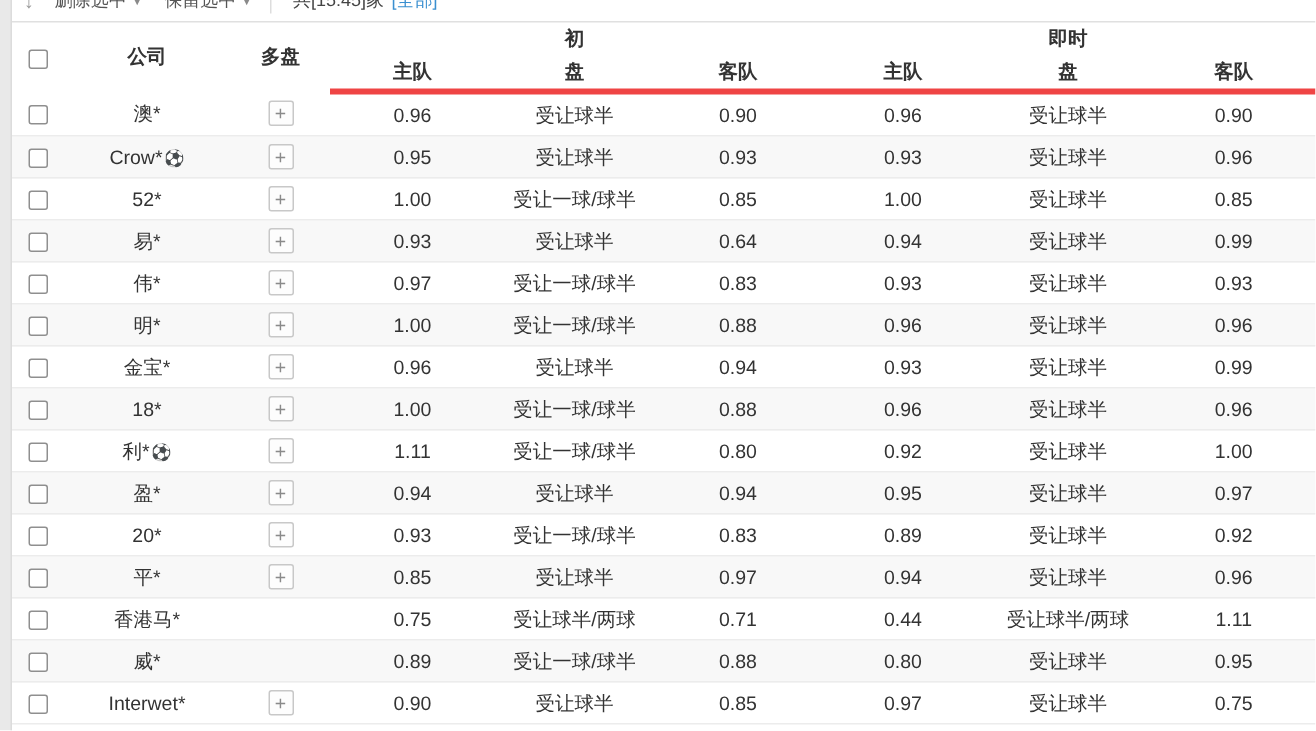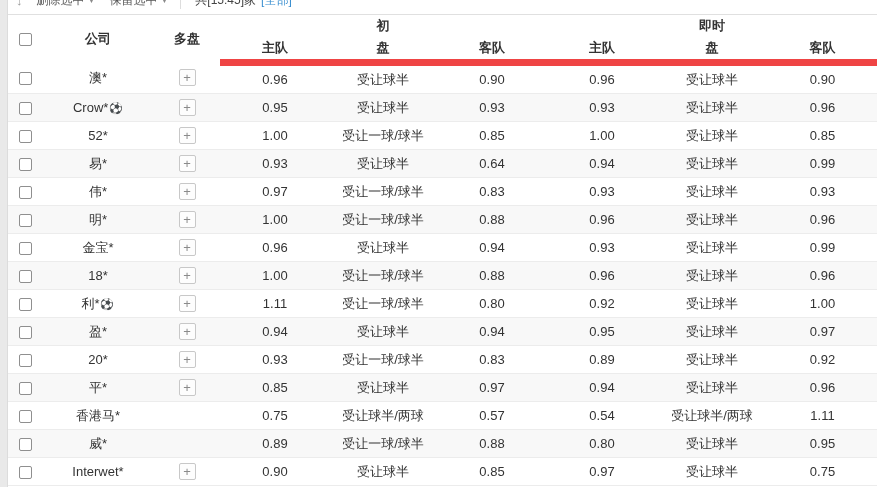--- a/index.html
+++ b/index.html
@@ -52,21 +52,21 @@
     width:869px;
     border-top:1px solid #e0e0e0;
     font-size:13px;
   }
   table.odds th{
     font-weight:bold;color:#333;
     height:22px;padding:0;
     text-align:center;vertical-align:middle;
     background:#fff;
   }
-  table.odds thead tr.h2 th{border-bottom:7px solid #ef4444;}
+  table.odds thead tr.h2 th{border-bottom:4px solid #ef4444;}
   table.odds td{
     height:27px;padding:0;
     text-align:center;vertical-align:middle;
     border-bottom:1px solid #ececec;
     color:#333;
   }
   tr.stripe td{background:#f8f8f8;}
   .checkbox{
     display:inline-block;
     width:13px;height:13px;
@@ -294,22 +294,22 @@
     <td>受让球半</td>
     <td>0.96</td>
   </tr>
 
   <tr>
     <td><span class="checkbox"></span></td>
     <td><span>香港马*</span></td>
     <td><button class="plus-btn" style="visibility: hidden;">+</button></td>
     <td>0.75</td>
     <td>受让球半/两球</td>
-    <td>0.57</td>
-    <td>0.54</td>
+    <td>0.71</td>
+    <td>0.44</td>
     <td>受让球半/两球</td>
     <td>1.11</td>
   </tr>
 
   <tr class="stripe">
     <td><span class="checkbox"></span></td>
     <td><span>威*</span></td>
     <td><button class="plus-btn" style="visibility: hidden;">+</button></td>
     <td>0.89</td>
     <td>受让一球/球半</td>

